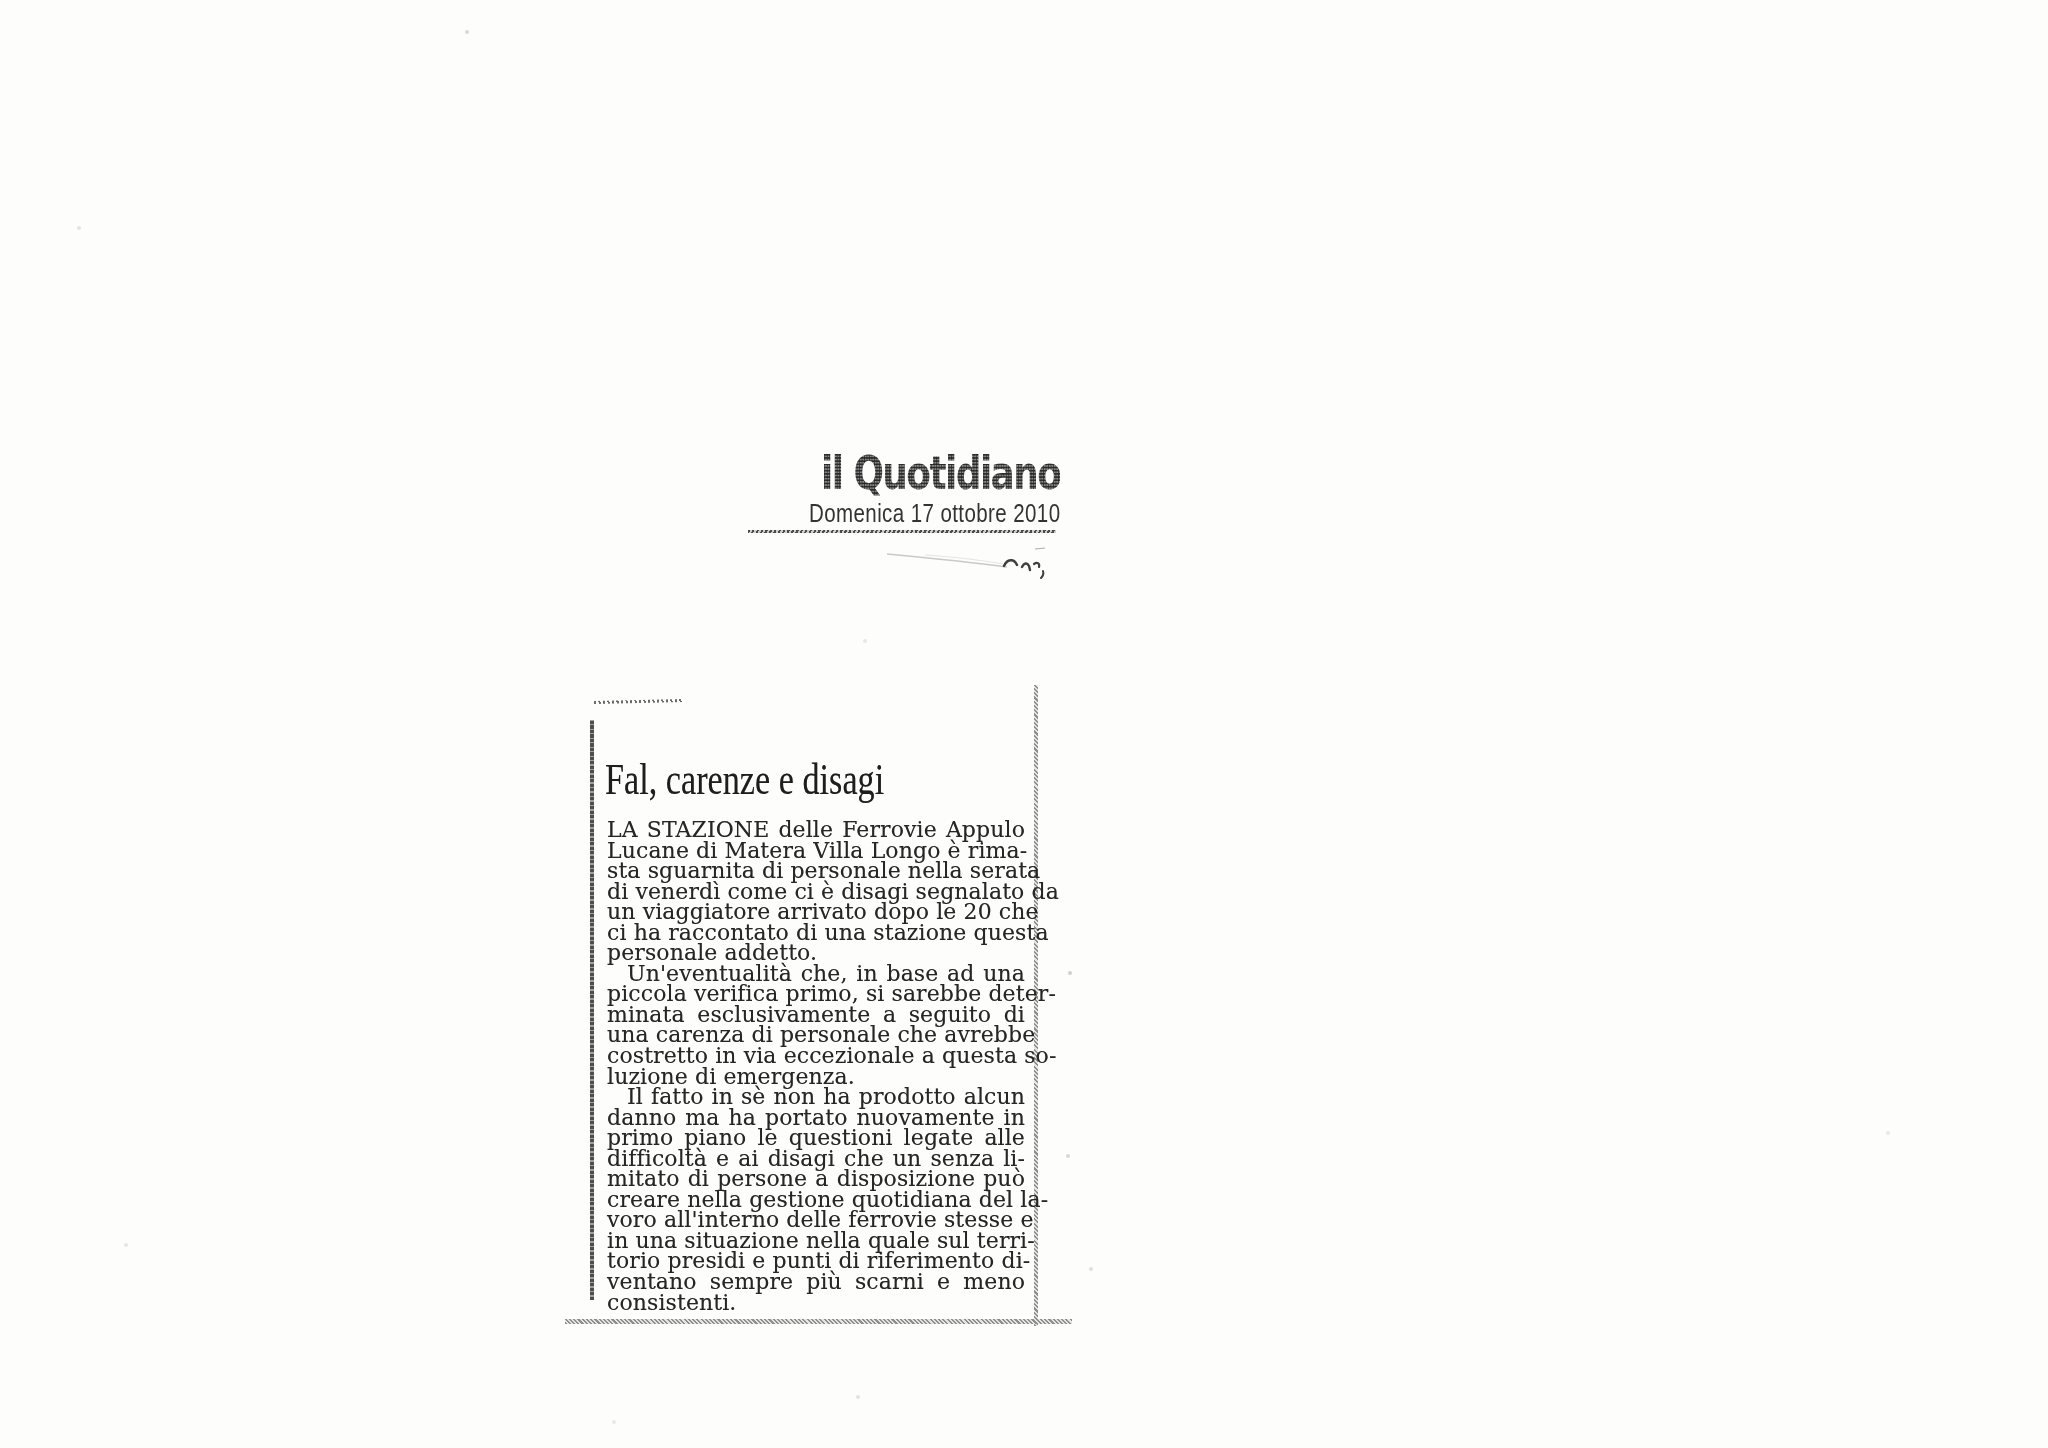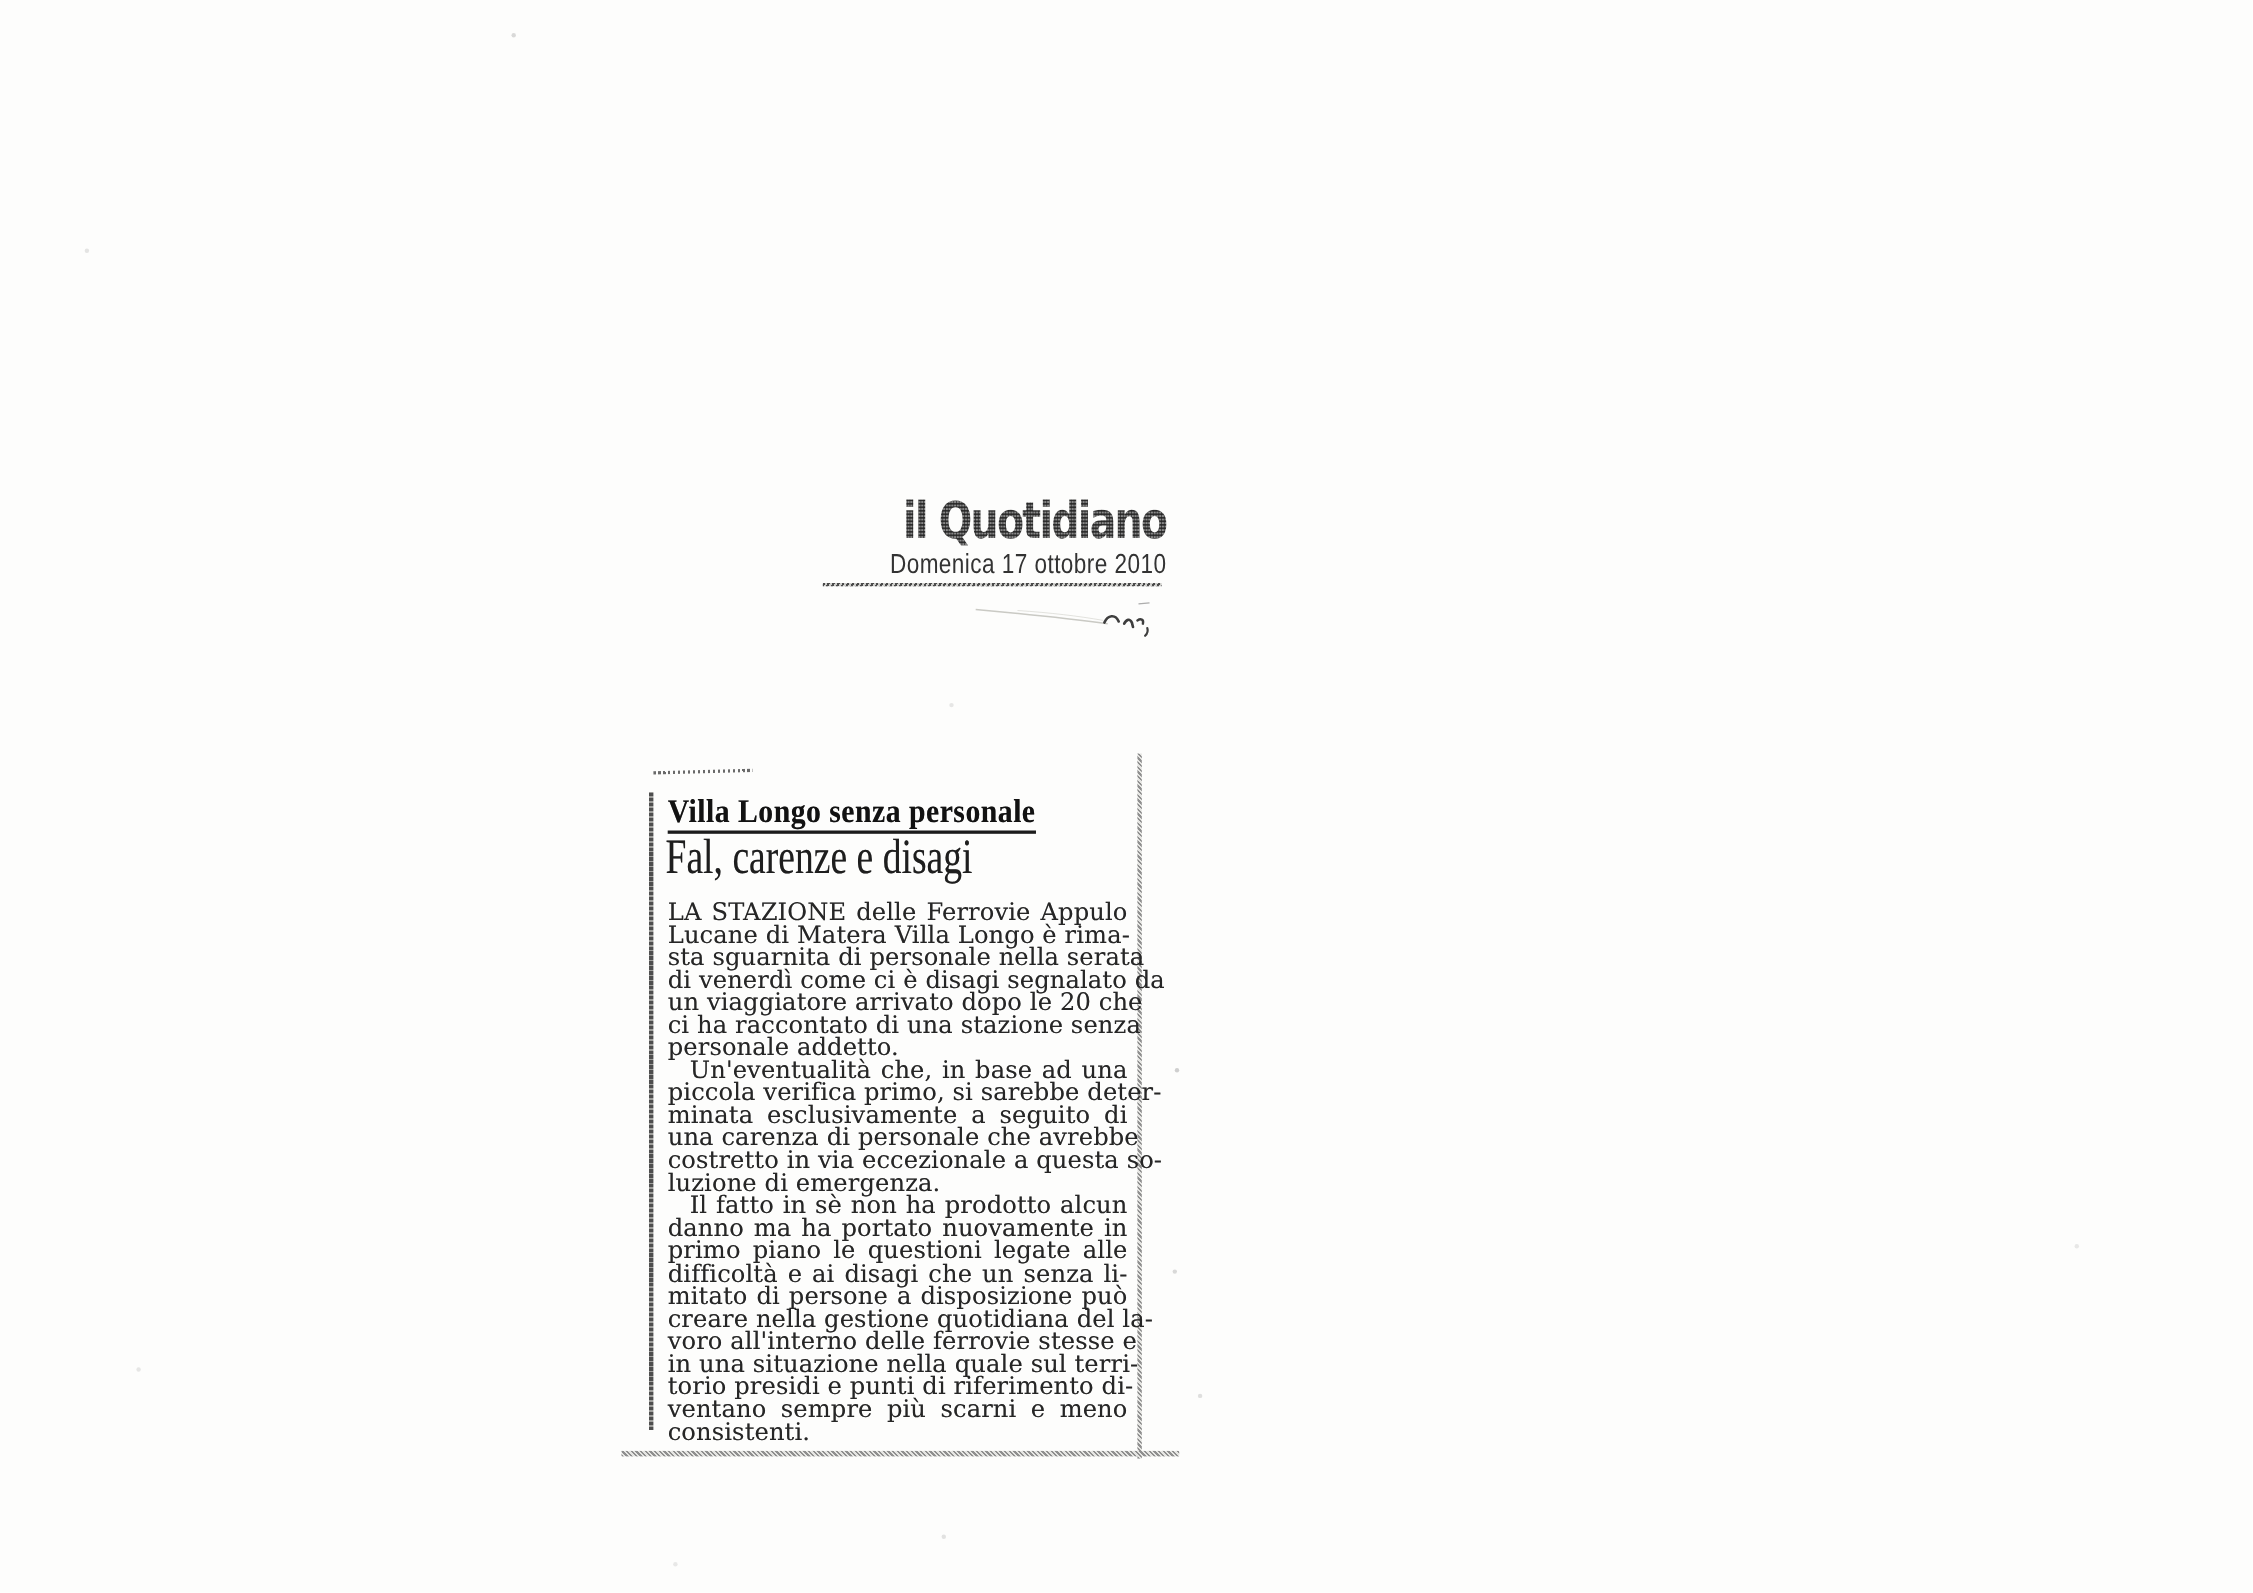--- a/index.html
+++ b/index.html
@@ -208,33 +208,30 @@
       <path d="M158,24 c 1,3 0,5 -2,7" stroke="#3e3e3e" stroke-width="2" fill="none" stroke-linecap="round"></path>
       <path d="M150,2 l 10,-1" stroke="#8a8a8a" stroke-width="1.2" fill="none" opacity="0.7"></path>
     </svg>
   </div>
 
   <div class="clip">
     <div class="clip-topline"></div>
     <div class="clip-left"></div>
     <div class="clip-right"></div>
 
-    <div class="kicker-wrap">
-      <span class="kicker">Villa Longo senza personale</span>
-    </div>
 
     <h1 class="headline">Fal, carenze e disagi</h1>
 
     <div class="article-body" id="article-body">
         <div class="bline">LA STAZIONE delle Ferrovie Appulo</div>
         <div class="bline">Lucane di Matera Villa Longo è rima-</div>
         <div class="bline">sta sguarnita di personale nella serata</div>
         <div class="bline">di venerdì come ci è disagi segnalato da</div>
         <div class="bline">un viaggiatore arrivato dopo le 20 che</div>
-        <div class="bline">ci ha raccontato di una stazione senza</div>
+        <div class="bline">ci ha raccontato di una stazione questa</div>
         <div class="bline bl-last">personale addetto.</div>
         <div class="bline bl-indent">Un'eventualità che, in base ad una</div>
         <div class="bline">piccola verifica primo, si sarebbe deter-</div>
         <div class="bline">minata esclusivamente a seguito di</div>
         <div class="bline">una carenza di personale che avrebbe</div>
         <div class="bline">costretto in via eccezionale a questa so-</div>
         <div class="bline bl-last">luzione di emergenza.</div>
         <div class="bline bl-indent">Il fatto in sè non ha prodotto alcun</div>
         <div class="bline">danno ma ha portato nuovamente in</div>
         <div class="bline">primo piano le questioni legate alle</div>

